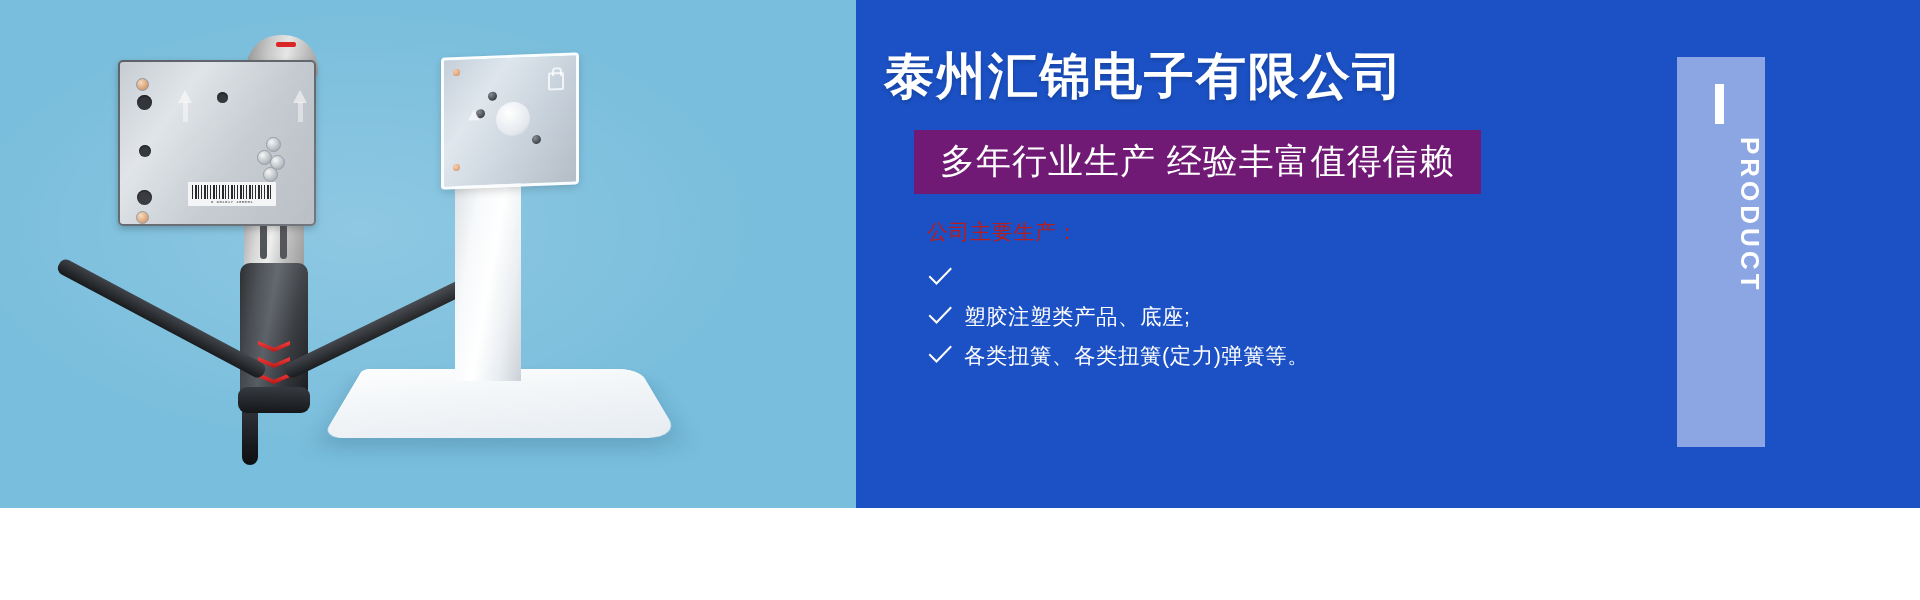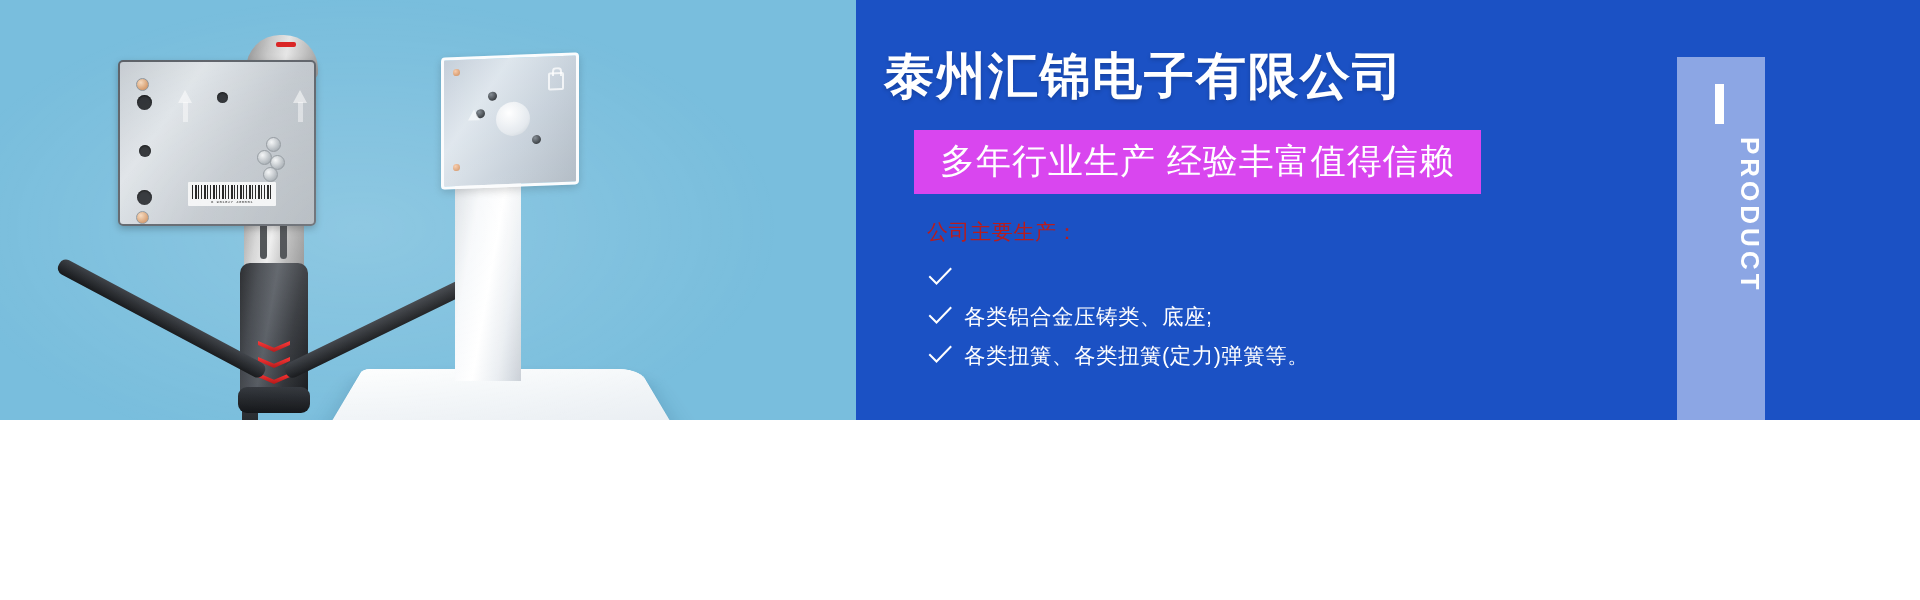--- a/index.html
+++ b/index.html
@@ -7,21 +7,21 @@
     padding: 0;
     background: #ffffff;
   }
   body {
     font-family: "Liberation Sans", "DejaVu Sans", sans-serif;
   }
 
   .banner {
     position: relative;
     width: 1920px;
-    height: 420px;
+    height: 508px;
     overflow: hidden;
   }
 
   
   .photo-panel {
     position: absolute;
     left: 0;
     top: 0;
     width: 856px;
     height: 600px;
@@ -307,21 +307,21 @@
     letter-spacing: 2px;
     white-space: nowrap;
     text-shadow: 0 2px 4px rgba(0,0,0,0.18);
   }
 
   .slogan-box {
     position: absolute;
     left: 914px;
     top: 130px;
     padding: 11px 26px 13px 26px;
-    background: #d946ef;
+    background: #701a75;
   }
   .slogan-text {
     font-size: 35px;
     color: #ffffff;
     letter-spacing: 1px;
     white-space: nowrap;
     line-height: 40px;
   }
 
   .intro-label {
@@ -480,21 +480,21 @@
             <path d="M3 13 L9.5 19.5 L23.5 5" fill="none" stroke="#ffffff" stroke-width="2" stroke-linecap="square"></path>
           </svg>
       </span>
     </li>
     <li class="feature-item">
       <span class="check-icon">
         <svg width="26" height="26" viewBox="0 0 26 26">
             <path d="M3 13 L9.5 19.5 L23.5 5" fill="none" stroke="#ffffff" stroke-width="2" stroke-linecap="square"></path>
           </svg>
       </span>
-      <span class="feature-text">各类铝合金压铸类、底座;</span>
+      <span class="feature-text">塑胶注塑类产品、底座;</span>
     </li>
     <li class="feature-item">
       <span class="check-icon">
         <svg width="26" height="26" viewBox="0 0 26 26">
             <path d="M3 13 L9.5 19.5 L23.5 5" fill="none" stroke="#ffffff" stroke-width="2" stroke-linecap="square"></path>
           </svg>
       </span>
       <span class="feature-text">各类扭簧、各类扭簧(定力)弹簧等。</span>
     </li>
   </ul>

